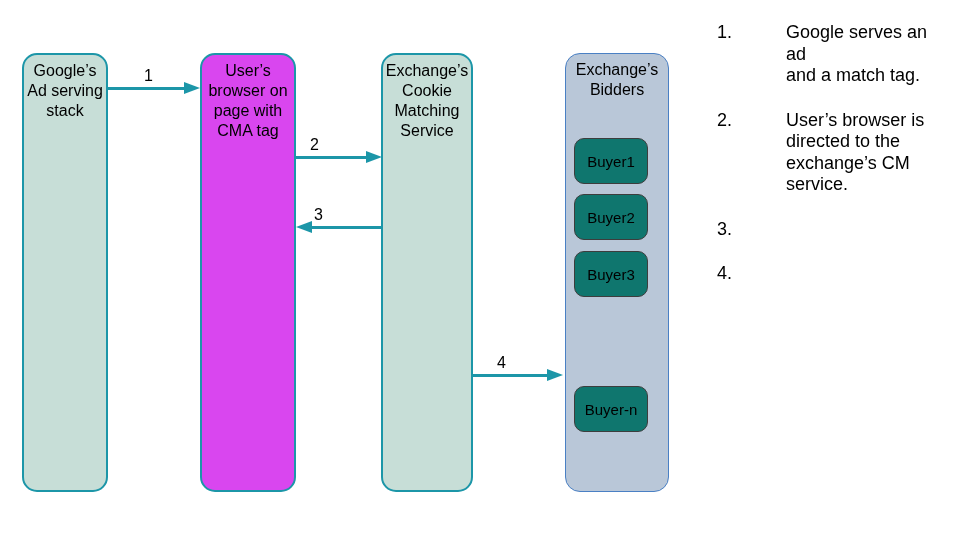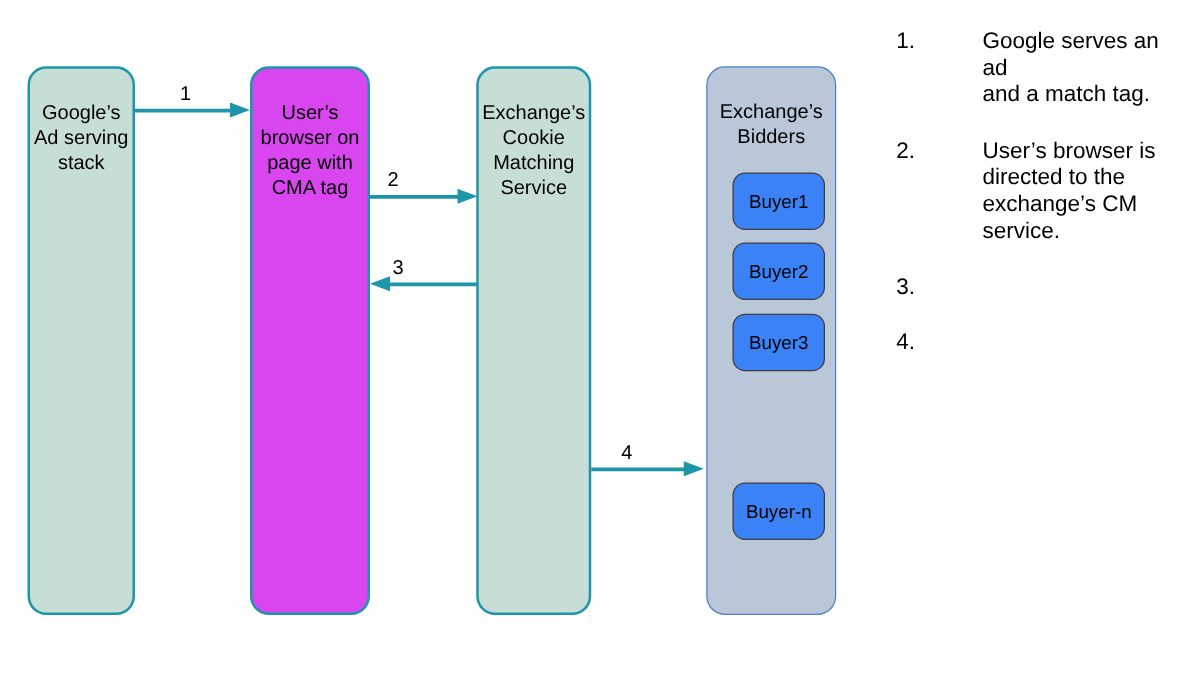--- a/index.html
+++ b/index.html
@@ -20,33 +20,33 @@
     border-radius: 15px;
     border: 2px solid #1c96a8;
   }
   .node-green { background: #c7ded7; }
   .node-blue  { background: #d946ef; }
   .node-bidders {
     background: #b9c7d8;
     border: 1.5px solid #4a80c4;
   }
   .node-title {
-    padding-top: 26px;
+    padding-top: 6px;
     text-align: center;
     font-size: 16px;
     line-height: 20px;
     white-space: pre-line;
   }
 
   .buyer {
     position: absolute;
-    left: 20px;
+    left: 8px;
     width: 74px;
     height: 46px;
-    background: #3b82f6;
+    background: #0f766e;
     border: 1.5px solid #3d3d3d;
     border-radius: 10px;
     display: flex;
     align-items: center;
     justify-content: center;
   }
   .buyer-label { font-size: 15px; }
 
   
   .arrow { position: absolute; height: 21px; }

